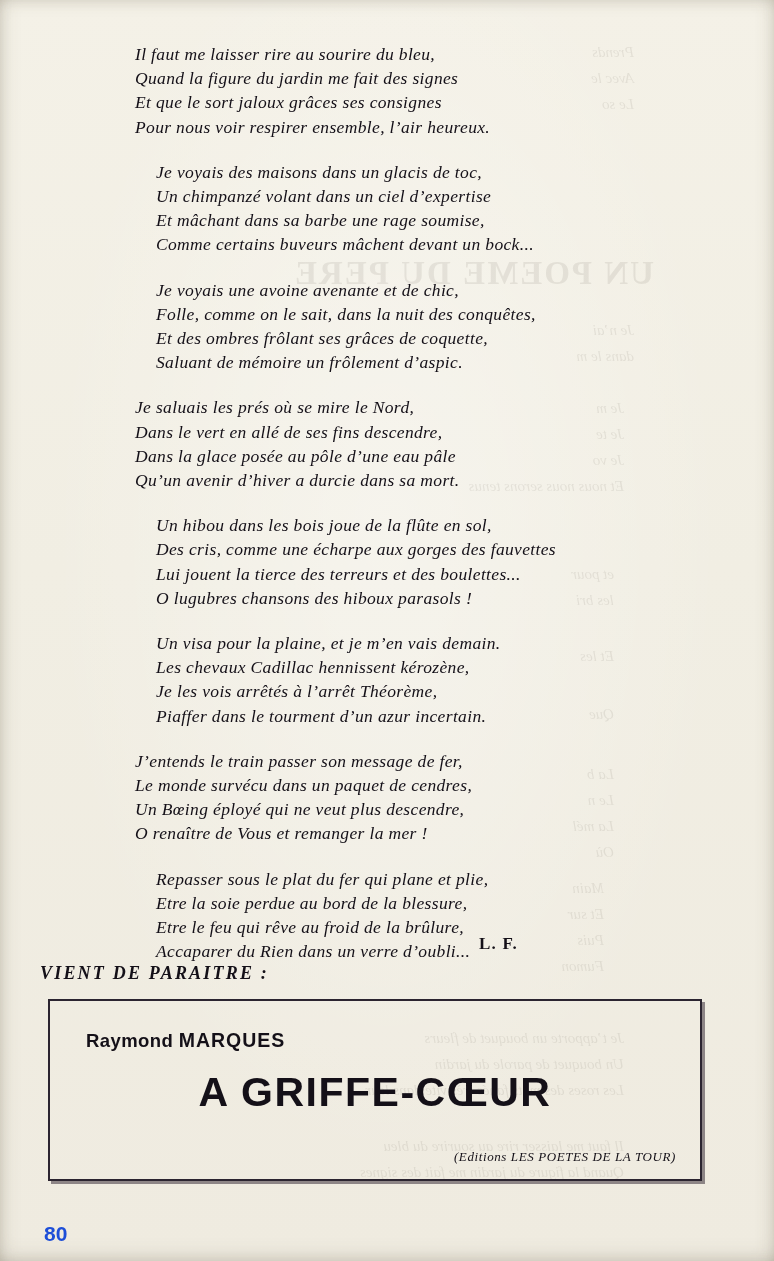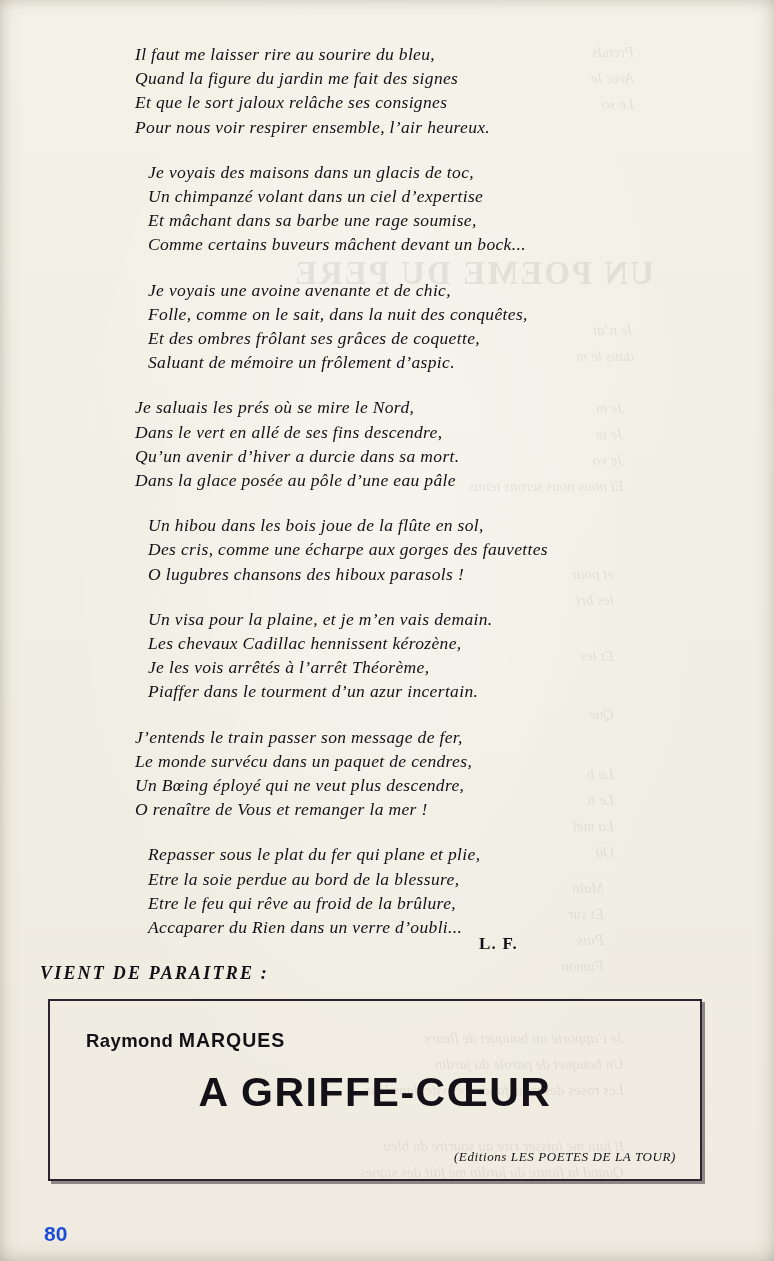--- a/index.html
+++ b/index.html
@@ -77,21 +77,21 @@
     margin-bottom: 21px;
   }
   .stanza .line {
     font-style: italic;
     font-size: 17.5px;
     line-height: 24.2px;
     letter-spacing: 0.35px;
     white-space: nowrap;
   }
   .stanza.indent-a .line { margin-left: 0px; }
-  .stanza.indent-b .line { margin-left: 13px; }
+  .stanza.indent-b .line { margin-left: 21px; }
 
   .signature {
     position: absolute;
     left: 479px;
     top: 934px;
     font-weight: bold;
     font-size: 17px;
     letter-spacing: 1.2px;
     font-style: normal;
   }
@@ -197,48 +197,49 @@
   <div class="bt" style="left:150px; top:1164px;">Quand la figure du jardin me fait des signes</div>
 </div>
 
 <div class="content">
 
   <div class="poem">
 
     <div class="stanza indent-a">
       <div class="line">Il faut me laisser rire au sourire du bleu,</div>
       <div class="line">Quand la figure du jardin me fait des signes</div>
-      <div class="line">Et que le sort jaloux relâche ses consignes</div>
+      <div class="line">Et que le sort jaloux grâces ses consignes</div>
       <div class="line">Pour nous voir respirer ensemble, l’air heureux.</div>
     </div>
 
     <div class="stanza indent-b">
       <div class="line">Je voyais des maisons dans un glacis de toc,</div>
       <div class="line">Un chimpanzé volant dans un ciel d’expertise</div>
       <div class="line">Et mâchant dans sa barbe une rage soumise,</div>
       <div class="line">Comme certains buveurs mâchent devant un bock...</div>
     </div>
 
     <div class="stanza indent-b">
       <div class="line">Je voyais une avoine avenante et de chic,</div>
       <div class="line">Folle, comme on le sait, dans la nuit des conquêtes,</div>
       <div class="line">Et des ombres frôlant ses grâces de coquette,</div>
       <div class="line">Saluant de mémoire un frôlement d’aspic.</div>
     </div>
 
     <div class="stanza indent-a">
       <div class="line">Je saluais les prés où se mire le Nord,</div>
       <div class="line">Dans le vert en allé de ses fins descendre,</div>
+      <div class="line">Dans la glace posée au pôle d’une eau pâle</div>
       <div class="line">Qu’un avenir d’hiver a durcie dans sa mort.</div>
-      <div class="line">Dans la glace posée au pôle d’une eau pâle</div>
     </div>
 
     <div class="stanza indent-b">
       <div class="line">Un hibou dans les bois joue de la flûte en sol,</div>
       <div class="line">Des cris, comme une écharpe aux gorges des fauvettes</div>
+      <div class="line">Lui jouent la tierce des terreurs et des boulettes...</div>
       <div class="line">O lugubres chansons des hiboux parasols !</div>
     </div>
 
     <div class="stanza indent-b">
       <div class="line">Un visa pour la plaine, et je m’en vais demain.</div>
       <div class="line">Les chevaux Cadillac hennissent kérozène,</div>
       <div class="line">Je les vois arrêtés à l’arrêt Théorème,</div>
       <div class="line">Piaffer dans le tourment d’un azur incertain.</div>
     </div>
 

